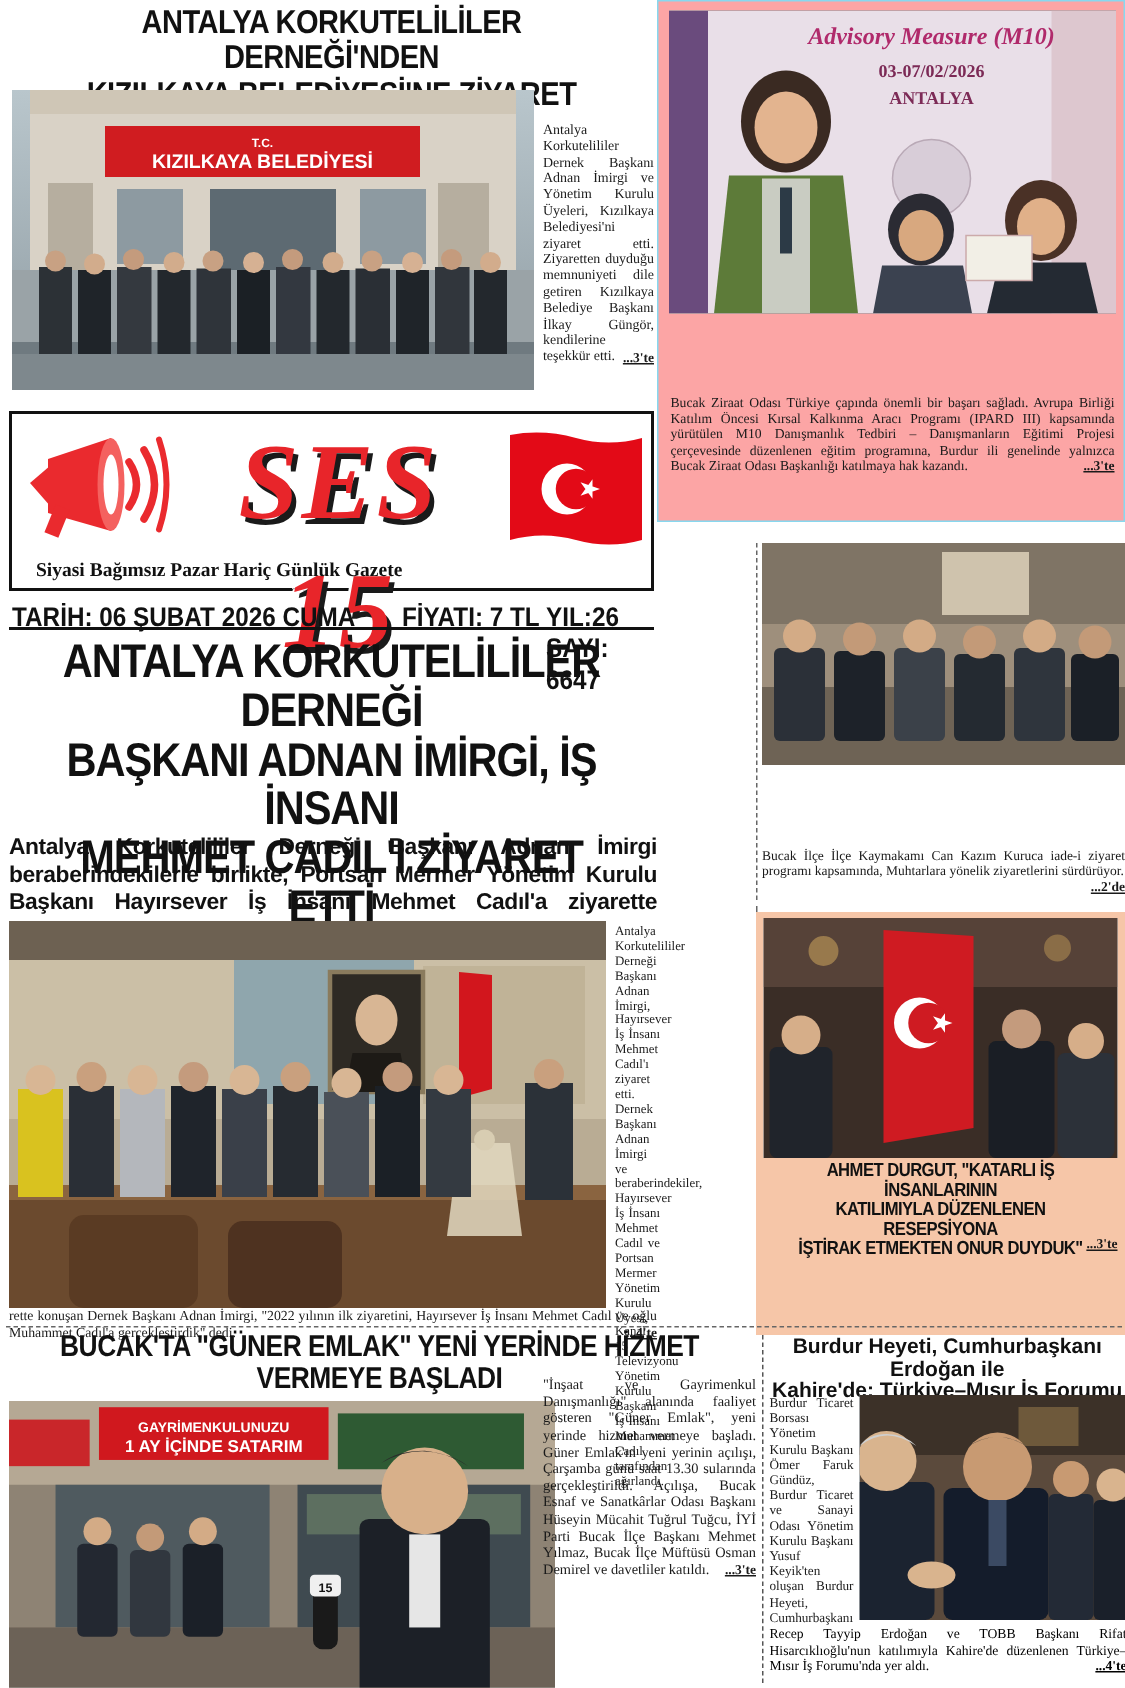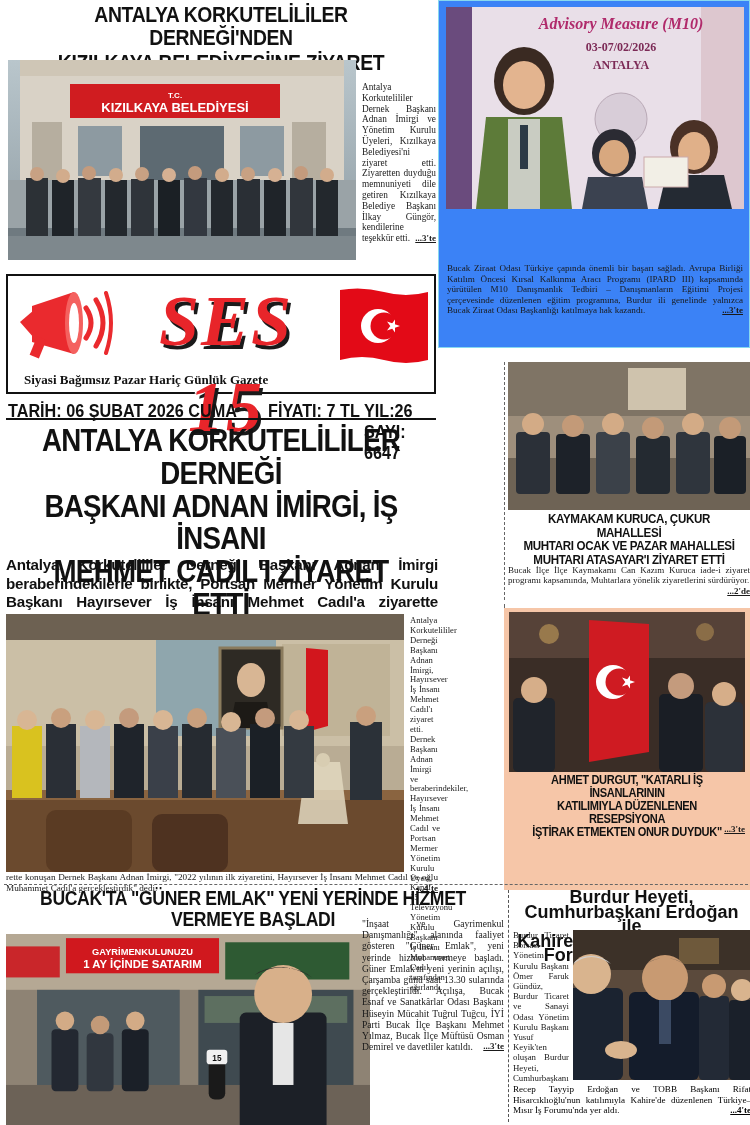--- a/index.html
+++ b/index.html
@@ -41,21 +41,21 @@
   
   #top-left { position:absolute; left:6px; top:2px; width:430px; height:268px; }
   #top-left .hl { font-size: 22px; padding-top:2px; }
   #tl-body { position:absolute; left:0; top:56px; width:430px; height:206px; }
   #tl-photo { position:absolute; left:2px; top:2px; width:348px; height:200px; }
   #tl-text { position:absolute; left:356px; top:24px; width:74px; font-size:9.3px; line-height:10.8px; }
 
   
   #top-right {
     position:absolute; left:438px; top:0px; width:312px; height:348px;
-    background:#3b82f6;
+    background:#fca5a5;
     border:1px solid #87d8ef;
   }
   #tr-photo { position:absolute; left:7px; top:6px; width:298px; height:202px; }
   #top-right .hl { font-size:19px; margin-top:3px; }
   #tr-hl-wrap { position:absolute; left:2px; top:210px; width:308px; }
   #tr-text { position:absolute; left:8px; top:262px; width:296px; font-size:9.1px; line-height:10.6px; }
 
   
   #masthead { position:absolute; left:6px; top:274px; width:430px; height:120px;
               border:2px solid #111; background:#fff; }
@@ -116,21 +116,21 @@
   
   #guner { position:absolute; left:4px; top:888px; width:498px; height:232px; }
   #guner .hl { font-size:20px; }
   #gn-photo { position:absolute; left:2px; top:46px; width:364px; height:198px; }
   #gn-text { position:absolute; left:358px; top:30px; width:142px; font-size:9.6px; line-height:11.2px; }
 
   
   #burdur { position:absolute; left:508px; top:890px; width:242px; height:232px;
             border-left:1px dashed #555; padding-left:4px; }
   #bd-hl { font-family:"Liberation Sans", sans-serif; font-weight:bold;
-           font-size:18px; line-height:14.6px; text-align:center; color:#111; }
+           font-size:14px; line-height:14.6px; text-align:center; color:#111; }
   #bd-body { position:absolute; left:4px; top:40px; width:238px; }
   #bd-photo { position:absolute; left:60px; top:0; width:178px; height:150px; }
   #bd-text { position:absolute; left:0; top:0; width:56px; font-size:8.8px; line-height:10.2px; }
   #bd-cap { position:absolute; left:0; top:154px; width:238px;
             font-family:"Liberation Serif", serif; font-size:9.1px; line-height:10.6px; text-align:justify; }
 
   .divider-h { position:absolute; border-top:1px dashed #666; }
   .divider-v { position:absolute; border-left:1px dashed #666; }
 </style>
 </head>
@@ -361,25 +361,20 @@
             <circle cx="105" cy="62" r="11" fill="#d3ab86"></circle>
           <rect x="128" y="74" width="34" height="58" rx="4" fill="#242a31"></rect>
             <circle cx="145" cy="66" r="11" fill="#c39a78"></circle>
           <rect x="168" y="70" width="34" height="62" rx="4" fill="#2f353d"></rect>
             <circle cx="185" cy="62" r="11" fill="#d3ab86"></circle>
           <rect x="206" y="74" width="32" height="58" rx="4" fill="#1b2027"></rect>
             <circle cx="222" cy="66" r="11" fill="#c39a78"></circle>
         </g>
       </svg>
     </div>
-    <div id="km-hl">
-      <div class="hl">KAYMAKAM KURUCA, ÇUKUR MAHALLESİ</div>
-      <div class="hl">MUHTARI OCAK  VE PAZAR MAHALLESİ</div>
-      <div class="hl">MUHTARI ATASAYAR'I ZİYARET ETTİ</div>
-    </div>
     <div id="km-text" class="serif">
       <span>Bucak İlçe İlçe Kaymakamı Can Kazım Kuruca iade-i ziyaret programı kapsamında, Muhtarlara yönelik ziyaretlerini sürdürüyor.</span>
       <span class="cont">...2'de</span>
     </div>
   </div>
 
   <div id="durgut">
     <div id="dg-photo" class="photo">
       <svg class="ov" viewBox="0 0 236 160" preserveAspectRatio="none">
         <rect width="236" height="160" fill="#3a2d26"></rect>

